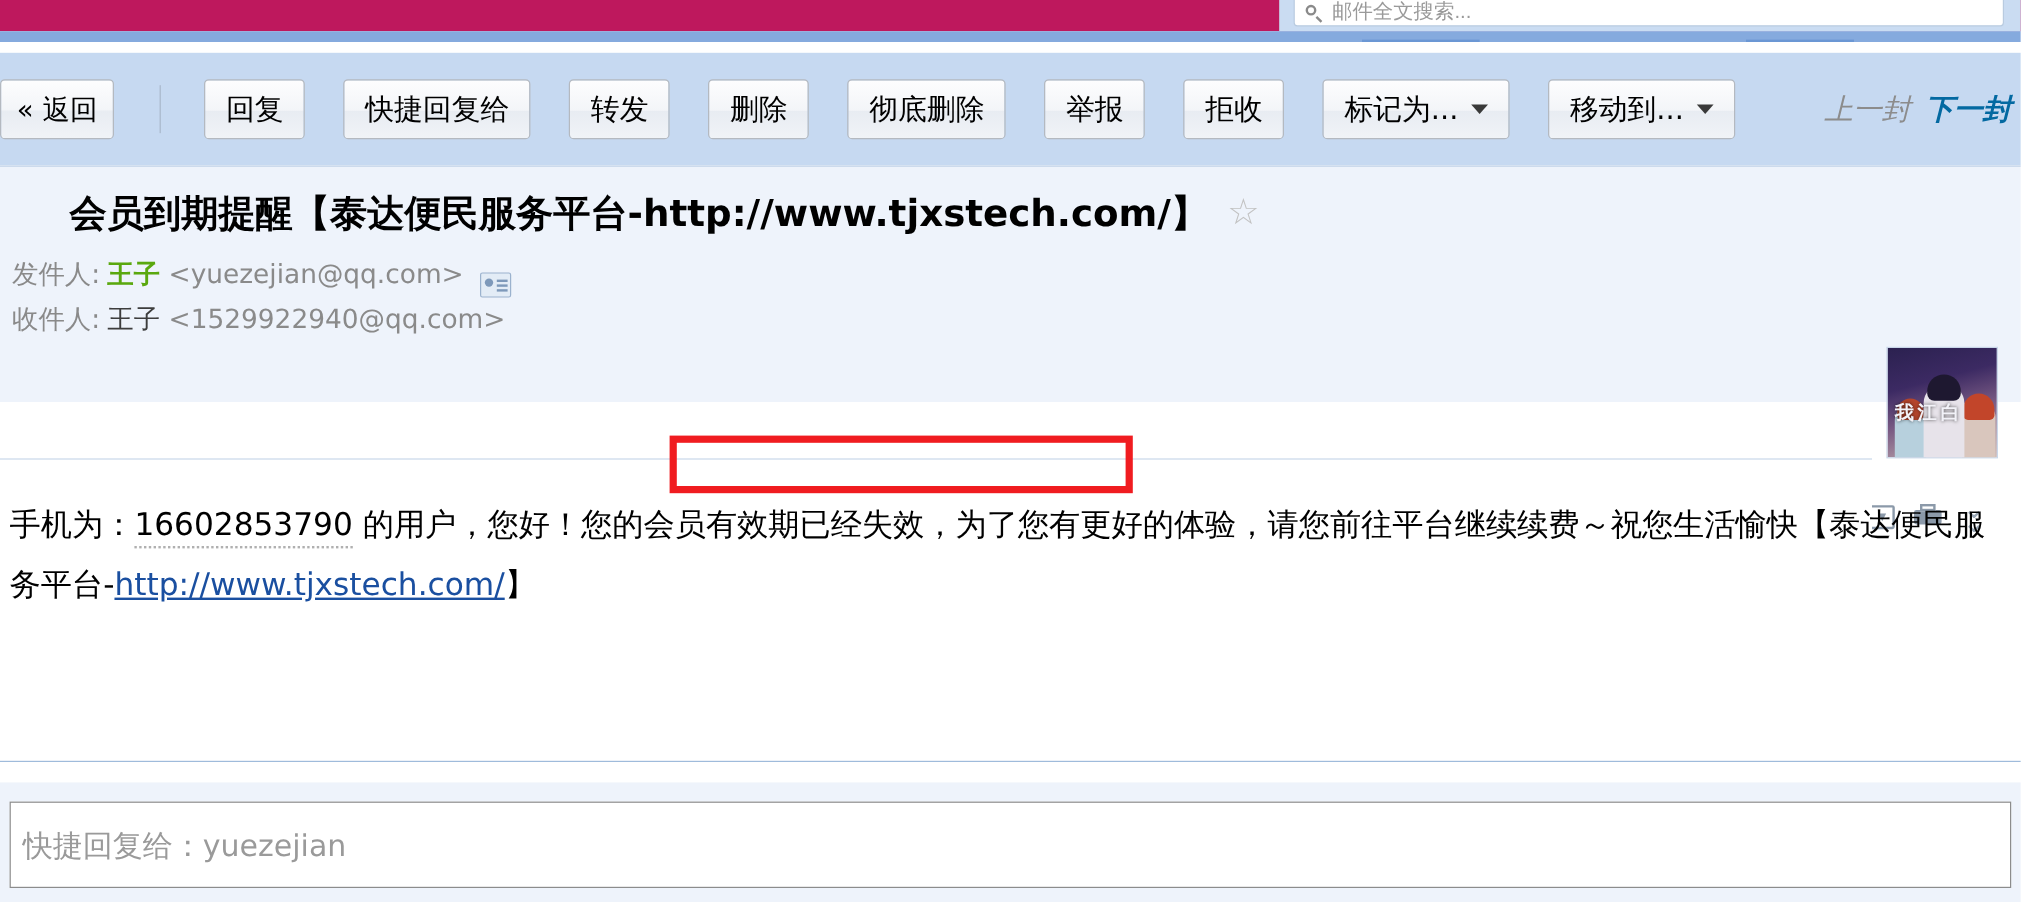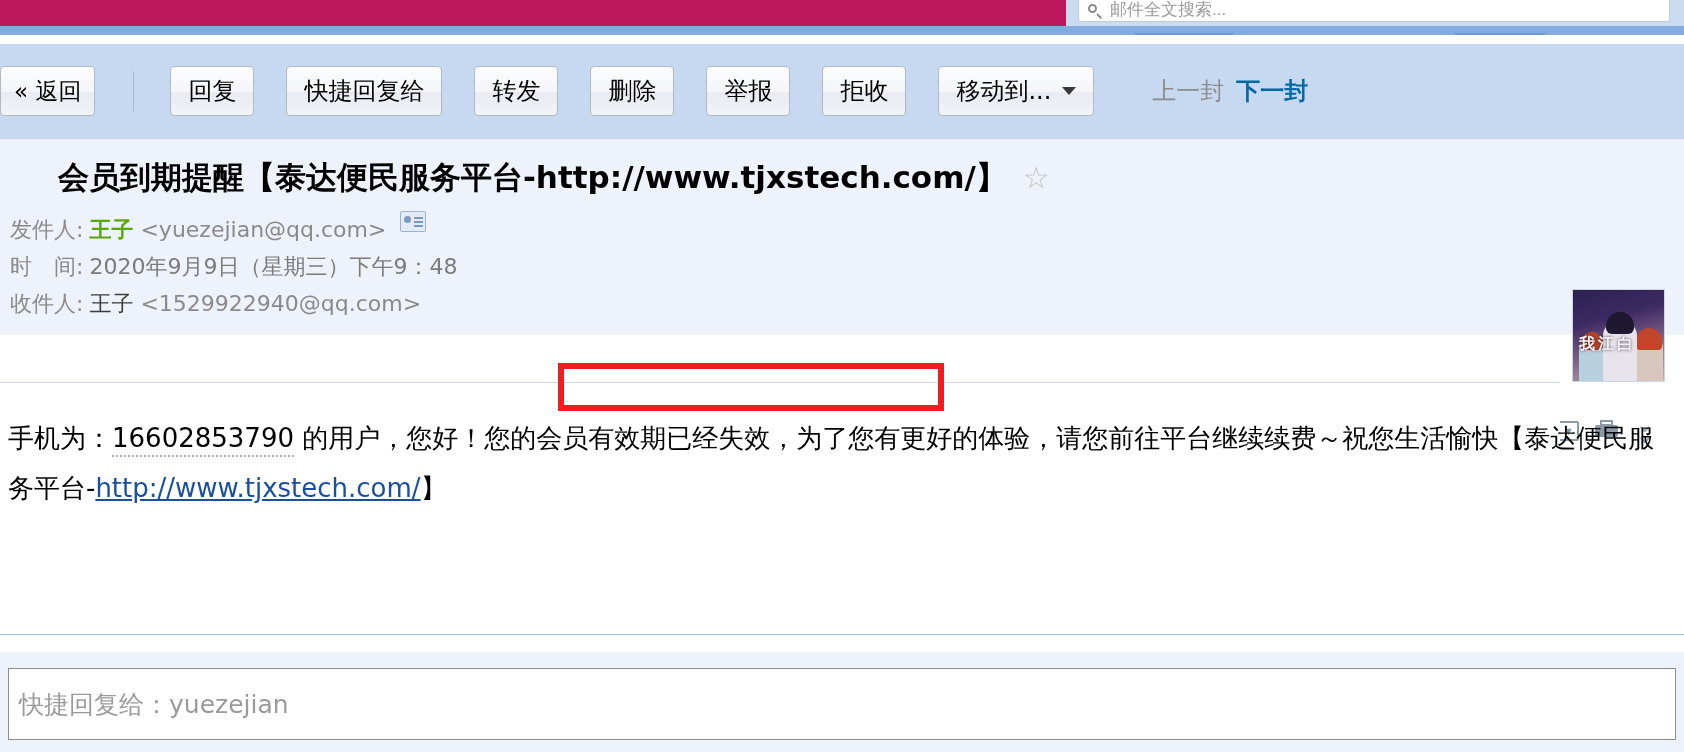--- a/index.html
+++ b/index.html
@@ -141,24 +141,25 @@
   }
   .caret {
     width: 0; height: 0;
     border-left: 7px solid transparent;
     border-right: 7px solid transparent;
     border-top: 8px solid #3a3a3a;
     margin-left: 11px;
     flex: 0 0 auto;
   }
   .nav-links {
-    margin-left: 26px;
+    margin-left: 42px;
     display: flex;
     align-items: center;
     white-space: nowrap;
+    font-style: italic;
   }
   .nav-prev {
     color: #8c8c8c;
     font-size: 24px;
     font-family: "DejaVu Sans", "Liberation Sans", sans-serif;
     margin-right: 12px;
   }
   .nav-next {
     color: #0369a1;
     font-size: 24px;
@@ -197,21 +198,21 @@
   .meta-rows {
     position: absolute;
     left: 10px; top: 72px;
     font-size: 22px;
     color: #7b7b7b;
     font-family: "DejaVu Sans", "Liberation Sans", sans-serif;
     line-height: 37px;
   }
   .meta-row {
     display: flex;
-    align-items: flex-start;
+    align-items: flex-end;
     white-space: nowrap;
   }
   .meta-label {
     color: #8a8a8a;
     margin-right: 6px;
   }
   .meta-name-green {
     color: #5aa80e;
     font-weight: bold;
     margin-right: 7px;
@@ -520,22 +521,27 @@
 <div class="blue-band-tab2"></div>
 <div class="white-gap"></div>
 
 <div class="toolbar">
   <div class="tb-btn back">« 返回</div>
   <div class="tb-sep"></div>
   <div class="tb-btn">回复</div>
   <div class="tb-btn">快捷回复给</div>
   <div class="tb-btn">转发</div>
   <div class="tb-btn">删除</div>
+  <div class="tb-btn">彻底删除</div>
   <div class="tb-btn">举报</div>
   <div class="tb-btn">拒收</div>
+  <div class="tb-btn">
+    <span>标记为...</span>
+    <span class="caret"></span>
+  </div>
   <div class="tb-btn">
     <span>移动到...</span>
     <span class="caret"></span>
   </div>
   <div class="nav-links">
     <span class="nav-prev">上一封</span>
     <span class="nav-next">下一封</span>
   </div>
 </div>
 
@@ -544,24 +550,20 @@
     <span class="subject">会员到期提醒【泰达便民服务平台-http://www.tjxstech.com/】</span>
     <span class="star-icon">☆</span>
   </div>
 
   <div class="meta-rows">
     <div class="meta-row">
       <span class="meta-label">发件人:</span>
       <span class="meta-name-green">王子</span>
       <span class="meta-addr">&lt;yuezejian@qq.com&gt;</span>
       <span class="contact-icon"></span>
-    </div>
-    <div class="meta-row">
-      <span class="meta-label">时　间:</span>
-      <span class="meta-value">2020年9月9日（星期三）下午9：48</span>
     </div>
     <div class="meta-row">
       <span class="meta-label">收件人:</span>
       <span class="meta-name-dark">王子</span>
       <span class="meta-addr">&lt;1529922940@qq.com&gt;</span>
     </div>
   </div>
 
   <div class="avatar">
     <div class="avatar-fig-left"></div>

